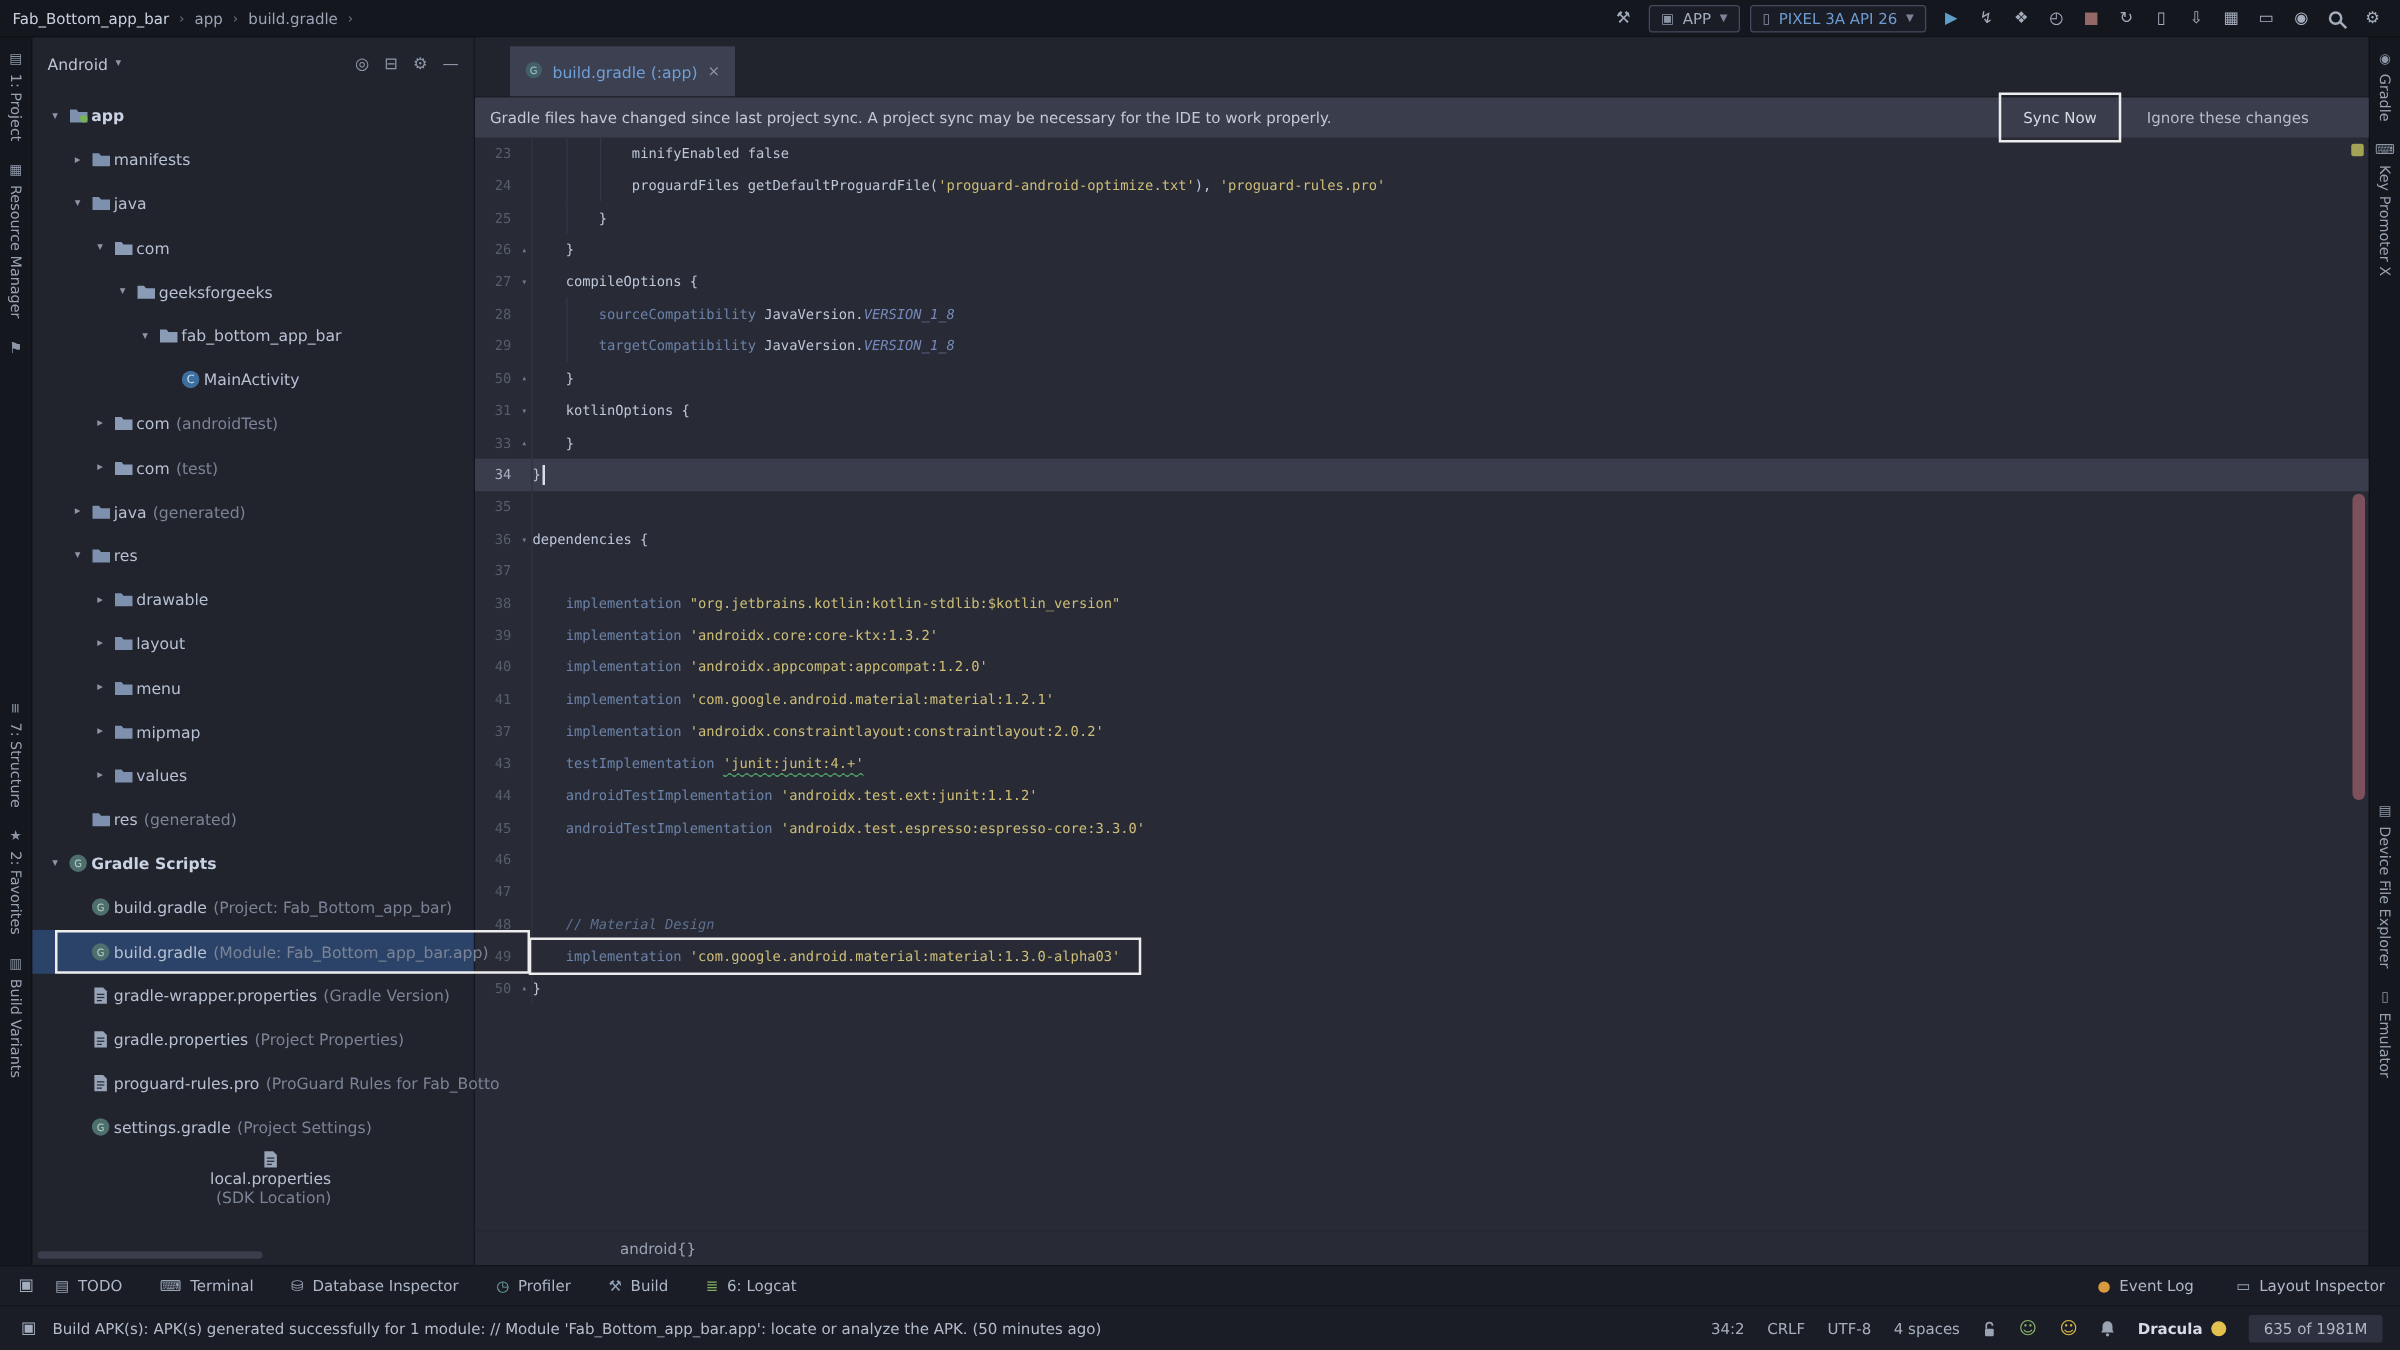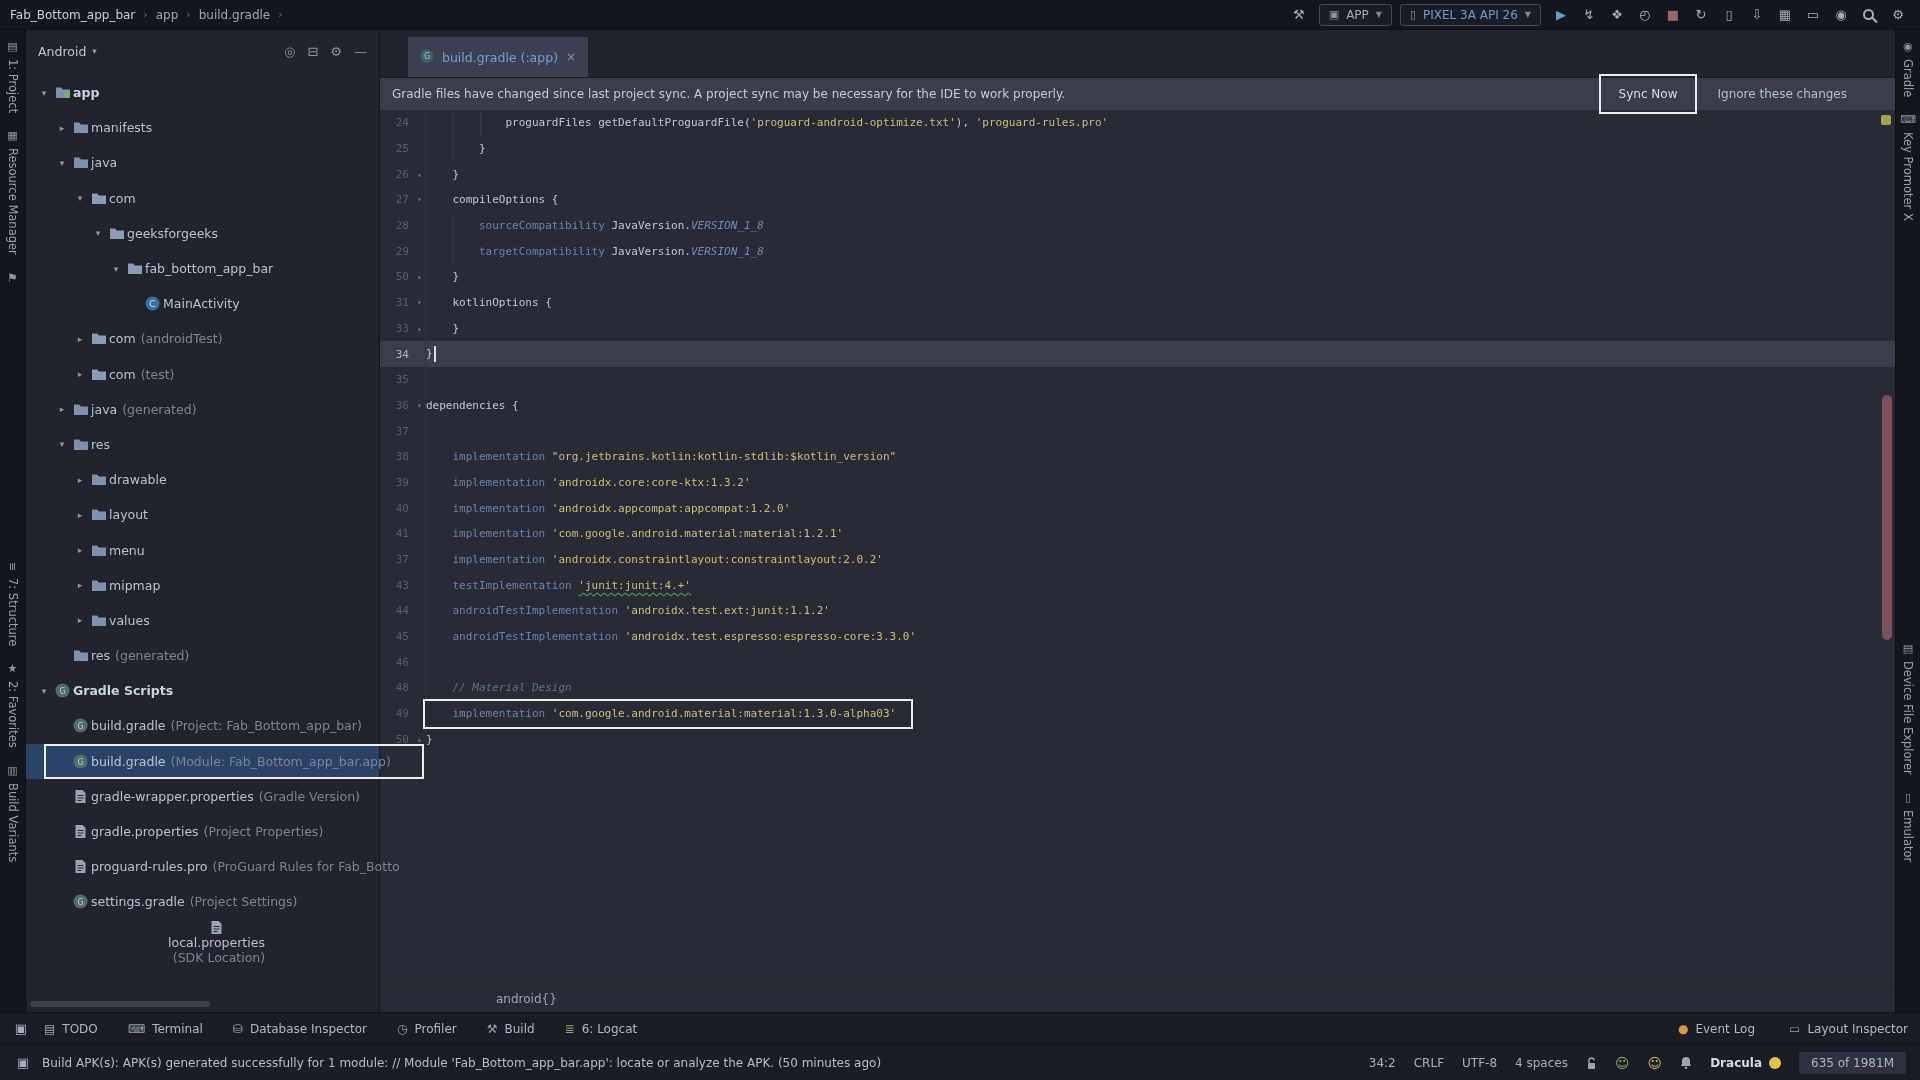--- a/index.html
+++ b/index.html
@@ -484,20 +484,27 @@
       <div class="banner">
         <span class="btxt">Gradle files have changed since last project sync. A project sync may be necessary for the IDE to work properly.</span>
         <span class="sync">Sync Now</span>
         <span class="ignore">Ignore these changes</span>
       </div>
       <div class="codewrap" id="code">
         <div class="vscroll">
             <div class="vthumb"></div>
           </div>
         <div class="inspect"></div>
+      <div class="cl">
+            <span class="gut">23</span>
+            <span class="fold"></span>
+            <span class="ct"><span class="tp">            </span><span class="tp">minifyEnabled false</span></span>
+            <div class="gd" style="left: 73.48px;"></div>
+            <div class="gd" style="left: 99.96px;"></div>
+          </div>
           <div class="cl">
             <span class="gut">24</span>
             <span class="fold"></span>
             <span class="ct"><span class="tp">            </span><span class="tp">proguardFiles getDefaultProguardFile(</span><span class="ts">'proguard-android-optimize.txt'</span><span class="tp">), </span><span class="ts">'proguard-rules.pro'</span></span>
             <div class="gd" style="left: 73.48px;"></div>
             <div class="gd" style="left: 99.96px;"></div>
           </div>
           <div class="cl">
             <span class="gut">25</span>
             <span class="fold"></span>
@@ -596,20 +603,25 @@
             <span class="fold"></span>
             <span class="ct"><span class="tp">    </span><span class="tf">androidTestImplementation </span><span class="ts">'androidx.test.ext:junit:1.1.2'</span></span>
           </div>
           <div class="cl">
             <span class="gut">45</span>
             <span class="fold"></span>
             <span class="ct"><span class="tp">    </span><span class="tf">androidTestImplementation </span><span class="ts">'androidx.test.espresso:espresso-core:3.3.0'</span></span>
           </div>
           <div class="cl">
             <span class="gut">46</span>
+            <span class="fold"></span>
+            <span class="ct"></span>
+          </div>
+          <div class="cl">
+            <span class="gut">47</span>
             <span class="fold"></span>
             <span class="ct"></span>
           </div>
           <div class="cl">
             <span class="gut">48</span>
             <span class="fold"></span>
             <span class="ct"><span class="tp">    </span><span class="tc">// Material Design</span></span>
           </div>
           <div class="cl boxed">
             <span class="gut">49</span>

